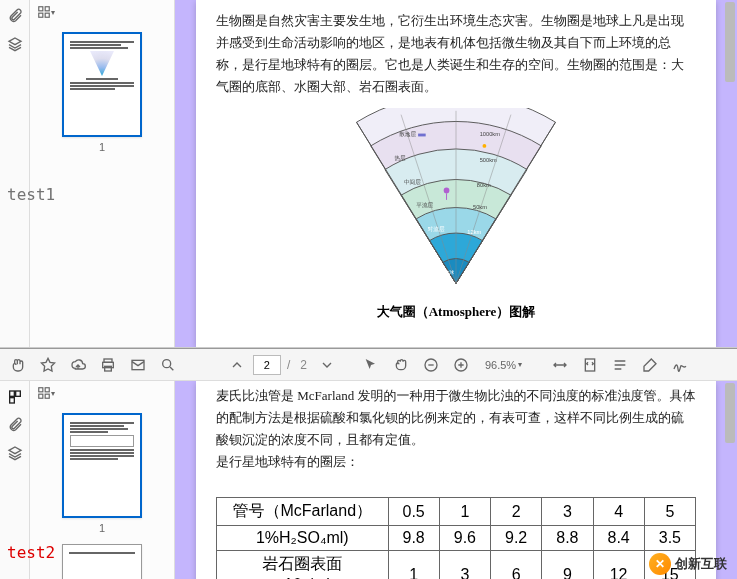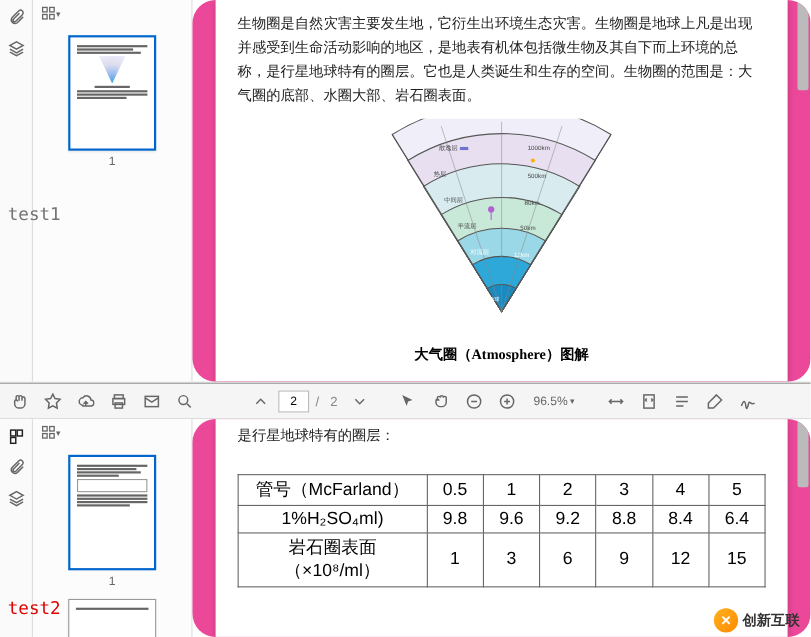--- a/index.html
+++ b/index.html
@@ -24,26 +24,26 @@
   .side-icon.active { color: #222; }
   .thumb-panel { width: 145px; background: #fcfcfc; border-right: 1px solid #ddd; display: flex; flex-direction: column; }
   .thumb-header { height: 24px; background: #f0f0f0; border-bottom: 1px solid #ddd; display: flex; align-items: center; padding: 0 6px; font-size: 11px; color: #555; justify-content: space-between; }
   .thumb-ctrl { height: 24px; display: flex; align-items: center; padding: 0 6px; gap: 4px; }
   .thumb-ops { width: 20px; height: 18px; display: flex; align-items: center; justify-content: center; cursor: pointer; color: #666; }
   .thumb-list { flex: 1; overflow: auto; padding: 8px; }
   .thumb-item { margin-bottom: 10px; text-align: center; }
   .thumb-page { width: 80px; height: 105px; margin: 0 auto 4px; border: 1px solid #999; background: #fff; padding: 6px; font-size: 4px; color: #333; overflow: hidden; box-shadow: 0 1px 2px rgba(0,0,0,0.1); }
   .thumb-page.sel { border-color: #06c; border-width: 2px; }
   .thumb-num { font-size: 11px; color: #666; }
-  .main-area { flex: 1; background: #ec4899; overflow: auto; position: relative; border-radius: 21px; }
+  .main-area { flex: 1; background: #c4b5fd; overflow: auto; position: relative; }
   .page { background: #fff; margin: 0 auto; width: 520px; min-height: 100%; padding: 10px 20px; box-shadow: 0 2px 6px rgba(0,0,0,0.2); }
   .cn-text { font-size: 13px; line-height: 1.7; color: #222; font-family: SimSun, serif; }
   .bold { font-weight: bold; }
   .diagram { text-align: center; margin-top: 10px; }
-  .diagram-caption { font-size: 13px; font-weight: bold; margin-top: 22px; font-family: SimSun, serif; }
+  .diagram-caption { font-size: 13px; font-weight: bold; margin-top: 12px; font-family: SimSun, serif; }
   .atmo-svg { width: 290px; height: 180px; }
   .data-table { border-collapse: collapse; margin: 24px auto; font-size: 16px; }
   .data-table th, .data-table td { border: 1px solid #666; padding: 3px 14px; text-align: center; }
   .data-table th { font-weight: normal; background: #fff; }
   .fan-layer { stroke: #555; stroke-width: 1; }
   .scrollbar { position: absolute; right: 2px; top: 2px; width: 10px; height: 80px; background: #bbb; border-radius: 2px; }
   .thumb-page .mini-line { height: 2px; background: #666; margin: 1px 0; }
   .thumb-page .mini-fan { width: 30px; height: 25px; margin: 2px auto; background: radial-gradient(circle at 50% 100%, #2da8d8 0%, #9be 30%, #dde 60%, #eef 100%); clip-path: polygon(50% 100%, 10% 0, 90% 0); }
   .brand { position: absolute; right: 10px; bottom: 4px; display: flex; align-items: center; gap: 4px; font-size: 13px; color: #333; font-weight: bold; z-index: 20; }
   .brand-mark { width: 22px; height: 22px; border-radius: 50%; background: linear-gradient(135deg, #ffb020, #ff8a00); display: flex; align-items: center; justify-content: center; color: #fff; font-size: 12px; }
@@ -316,40 +316,41 @@
             <div class="thumb-page" style="height:40px;">
               <div class="mini-line"></div>
             </div>
           </div>
         </div>
       </div>
 
       <div class="main-area">
         <div class="scrollbar" style="height:60px;"></div>
         <div class="page" style="padding-top:4px;">
+          <div class="cn-text">麦氏比浊管是 McFarland 发明的一种用于微生物比浊的不同浊度的标准浊度管。具体的配制方法是根据硫酸和氯化钡的比例来定的，有表可查，这样不同比例生成的硫酸钡沉淀的浓度不同，且都有定值。</div>
           <div class="cn-text">是行星地球特有的圈层：</div>
           <table class="data-table">
             <tbody>
                 <tr>
               <th>管号（McFarland）</th>
               <th>0.5</th>
               <th>1</th>
               <th>2</th>
               <th>3</th>
               <th>4</th>
               <th>5</th>
             </tr>
             <tr>
               <td>1%H₂SO₄ml)</td>
               <td>9.8</td>
               <td>9.6</td>
               <td>9.2</td>
               <td>8.8</td>
               <td>8.4</td>
-              <td>6.4</td>
+              <td>3.5</td>
             </tr>
             <tr>
               <td>岩石圈表面（×10⁸/ml）</td>
               <td>1</td>
               <td>3</td>
               <td>6</td>
               <td>9</td>
               <td>12</td>
               <td>15</td>
             </tr>

